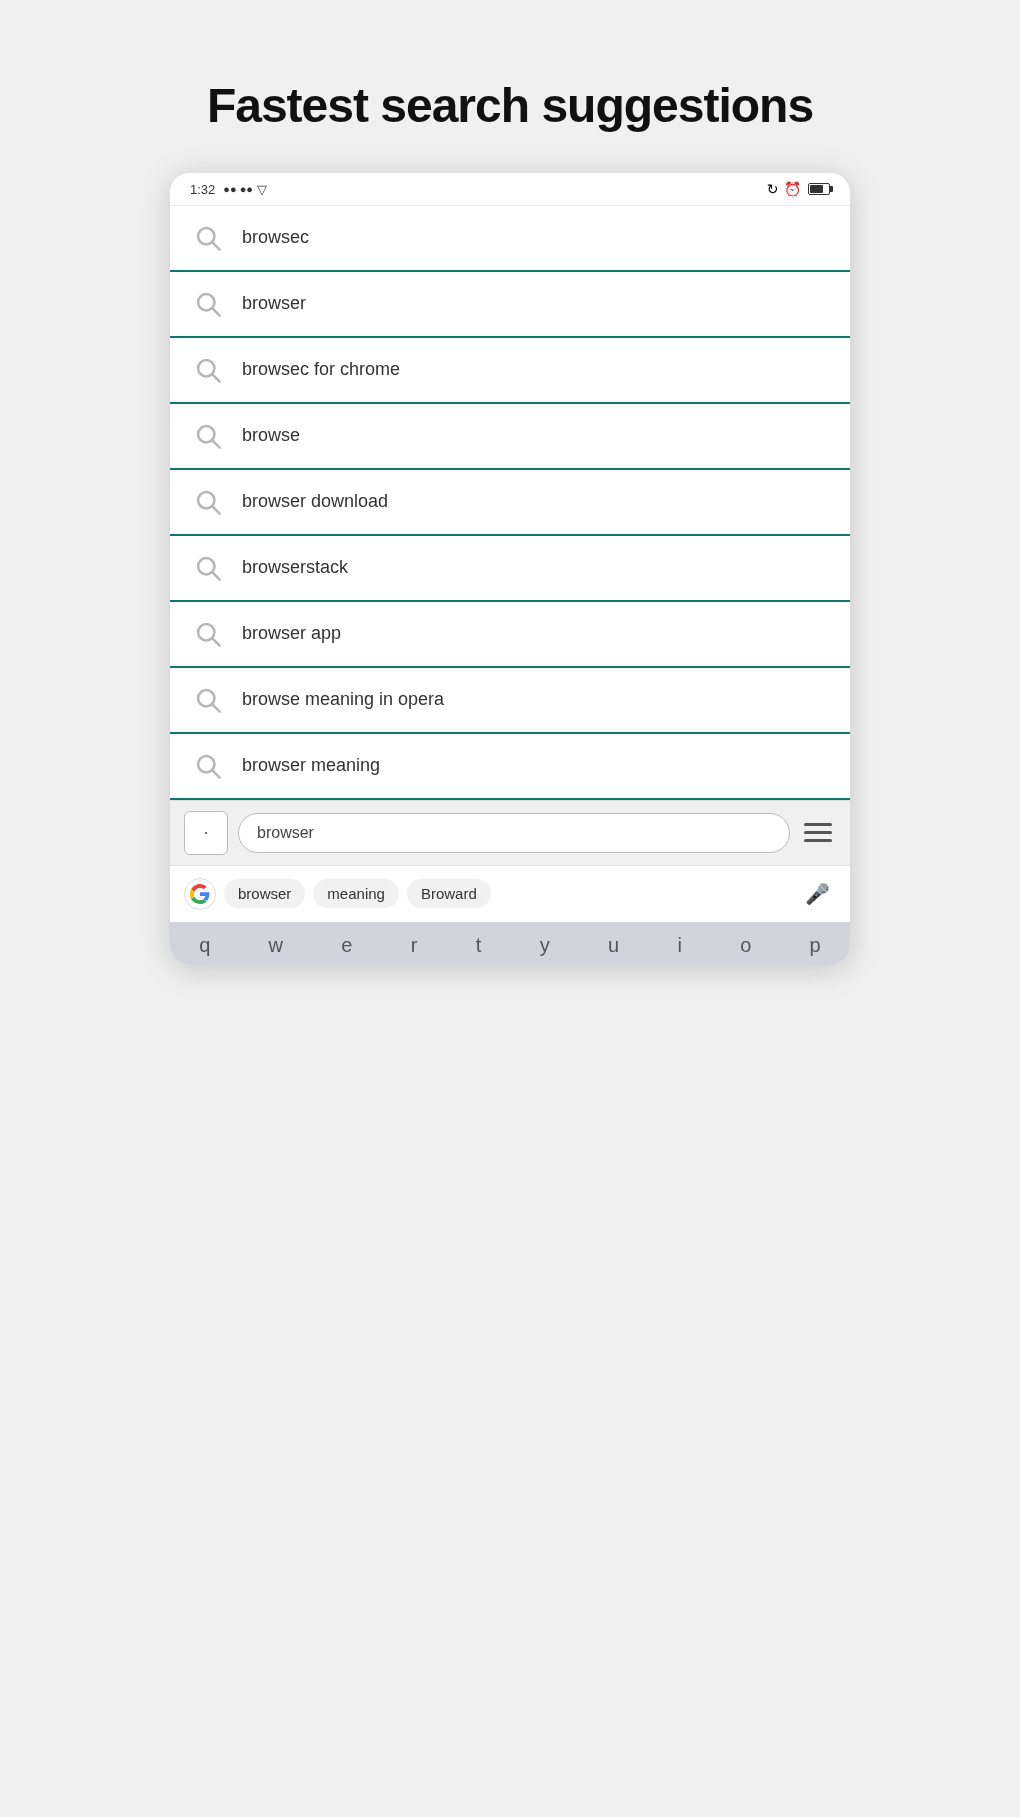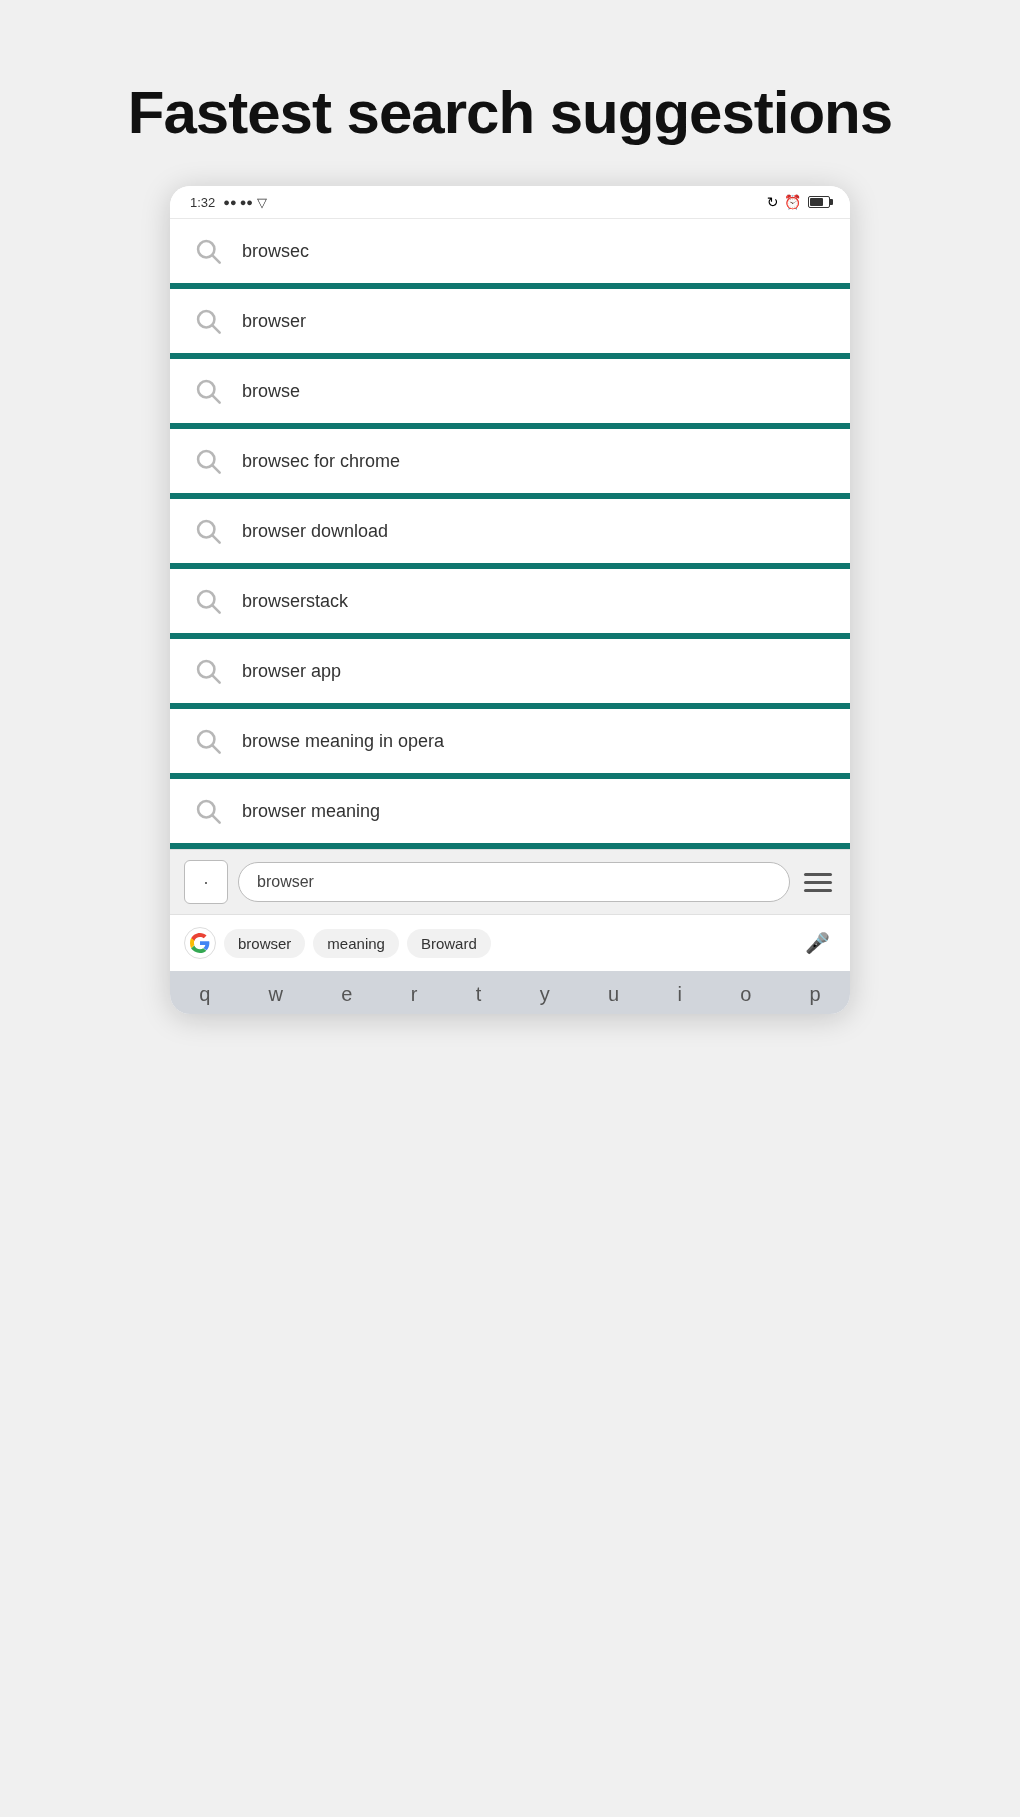--- a/index.html
+++ b/index.html
@@ -14,21 +14,21 @@
     }
 
     
     .promo-section {
       width: 100%;
       background: #f0f0f0;
       padding: 80px 120px 40px 120px;
       text-align: center;
     }
     .promo-title {
-      font-size: 60px;
+      font-size: 48px;
       font-weight: 900;
       line-height: 1.1;
       color: #111;
       letter-spacing: -1px;
     }
 
     
     .phone-mockup {
       width: 680px;
       background: #fff;
@@ -37,21 +37,21 @@
       overflow: hidden;
       margin-bottom: 0;
     }
 
     
     .status-bar {
       background: #fff;
       padding: 8px 20px;
       display: flex;
       justify-content: space-between;
-      align-items: center;
+      align-items: flex-end;
       border-bottom: 1px solid #e8e8e8;
     }
     .status-left {
       font-size: 13px;
       color: #333;
       display: flex;
       align-items: center;
       gap: 4px;
     }
     .status-right {
@@ -89,21 +89,21 @@
 
     
     .suggestion-list {
       background: #fff;
       list-style: none;
     }
     .suggestion-item {
       display: flex;
       align-items: center;
       padding: 18px 24px;
-      border-bottom: 6px solid #0f766e;
+      border-bottom: 2px solid #0f766e;
       cursor: pointer;
     }
     .search-icon-svg {
       width: 28px;
       height: 28px;
       margin-right: 20px;
       flex-shrink: 0;
       opacity: 0.6;
     }
     .suggestion-text {
@@ -259,29 +259,29 @@
           <line x1="16" y1="16" x2="22" y2="22"></line>
         </svg>
       <span class="suggestion-text">browser</span>
     </li>
 
     <li class="suggestion-item">
       <svg class="search-icon-svg" viewBox="0 0 24 24" fill="none" stroke="#888" stroke-width="2.2" stroke-linecap="round" stroke-linejoin="round">
           <circle cx="10.5" cy="10.5" r="7"></circle>
           <line x1="16" y1="16" x2="22" y2="22"></line>
         </svg>
+      <span class="suggestion-text">browsec for chrome</span>
+    </li>
+
+    <li class="suggestion-item">
+      <svg class="search-icon-svg" viewBox="0 0 24 24" fill="none" stroke="#888" stroke-width="2.2" stroke-linecap="round" stroke-linejoin="round">
+          <circle cx="10.5" cy="10.5" r="7"></circle>
+          <line x1="16" y1="16" x2="22" y2="22"></line>
+        </svg>
       <span class="suggestion-text">browse</span>
-    </li>
-
-    <li class="suggestion-item">
-      <svg class="search-icon-svg" viewBox="0 0 24 24" fill="none" stroke="#888" stroke-width="2.2" stroke-linecap="round" stroke-linejoin="round">
-          <circle cx="10.5" cy="10.5" r="7"></circle>
-          <line x1="16" y1="16" x2="22" y2="22"></line>
-        </svg>
-      <span class="suggestion-text">browsec for chrome</span>
     </li>
 
     <li class="suggestion-item">
       <svg class="search-icon-svg" viewBox="0 0 24 24" fill="none" stroke="#888" stroke-width="2.2" stroke-linecap="round" stroke-linejoin="round">
           <circle cx="10.5" cy="10.5" r="7"></circle>
           <line x1="16" y1="16" x2="22" y2="22"></line>
         </svg>
       <span class="suggestion-text">browser download</span>
     </li>
 

